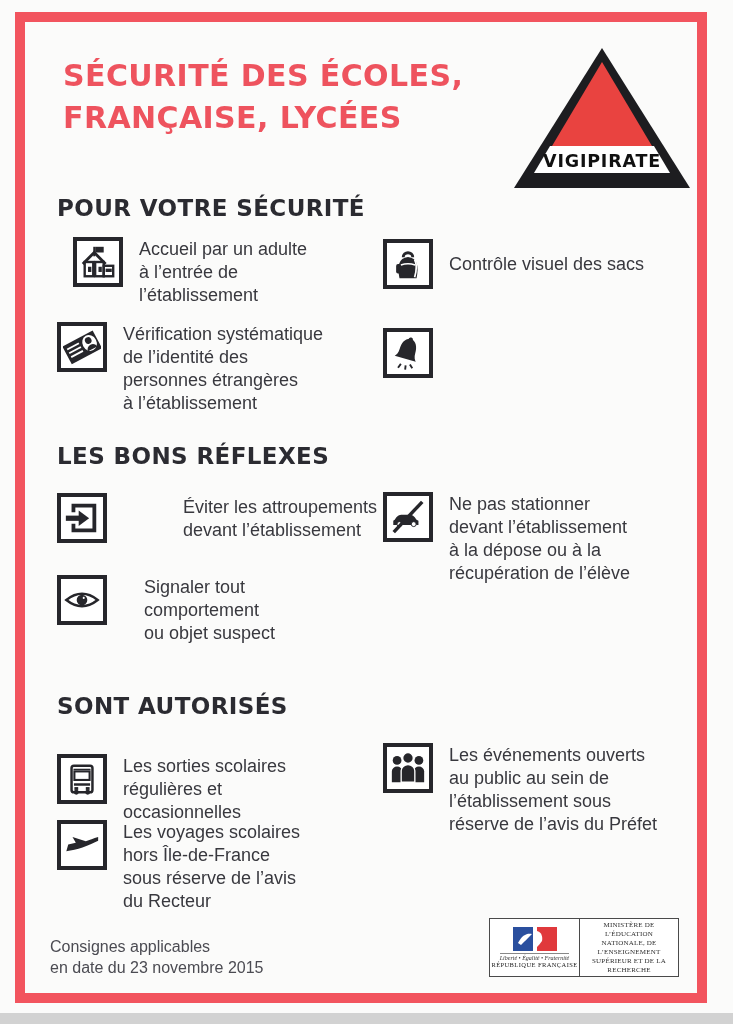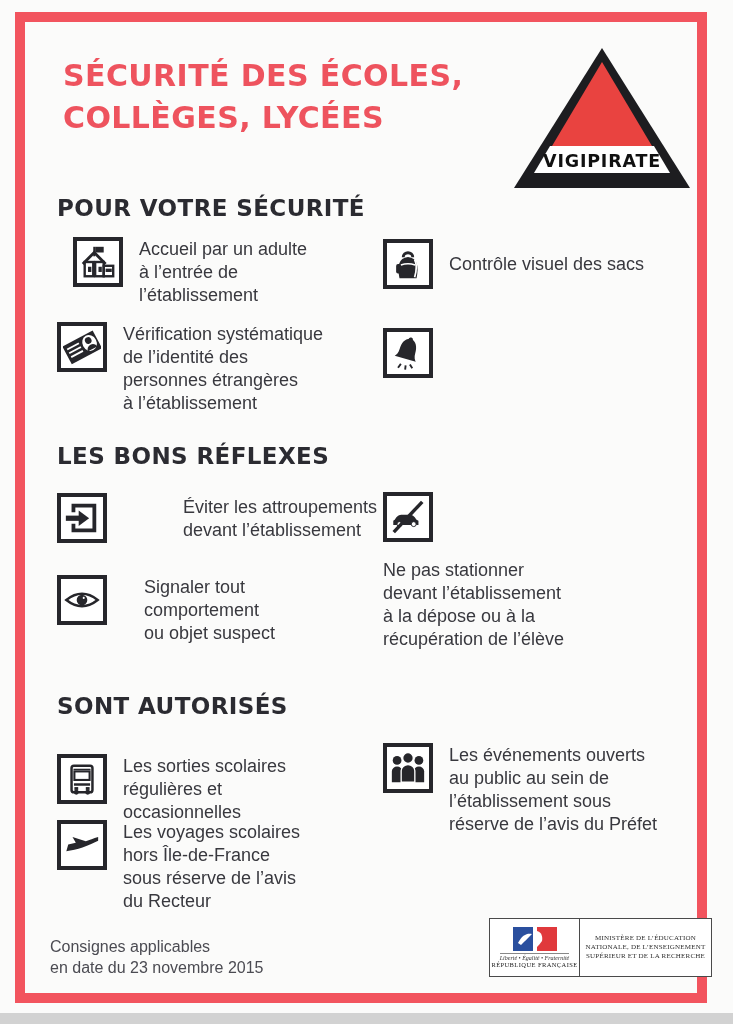--- a/index.html
+++ b/index.html
@@ -39,21 +39,21 @@
   }
   .item-text {
     font-size:18px; line-height:23px; color:#38383e;
     white-space:pre-line; margin-top:1px; font-weight:500;
   }
   .footer-note {
     position:absolute; left:50px; top:936px;
     font-size:16px; line-height:21px; color:#4b4b52; white-space:pre-line;
   }
   .ministry-box {
-    position:absolute; left:489px; top:918px; width:223px; height:59px;
+    position:absolute; left:489px; top:918px; width:190px; height:59px;
     border:1px solid #4a4a4a; background:#fff; display:flex;
   }
   .ministry-left {
     width:90px; border-right:1px solid #4a4a4a;
     display:flex; flex-direction:column; align-items:center; justify-content:center;
     padding:3px 2px;
   }
   .ministry-motto {
     font-family:"Liberation Serif", serif; font-style:italic;
     font-size:6px; color:#333; margin-top:2px; border-top:0.5px solid #888;
@@ -71,21 +71,21 @@
   svg text { font-family:"DejaVu Sans","Liberation Sans",sans-serif; }
 </style>
 </head>
 <body>
 
 <div>
 
   <div class="frame"></div>
 
   <h1 class="title">SÉCURITÉ DES ÉCOLES,
-COLLÈGES, LYCÉES</h1>
+FRANÇAISE, LYCÉES</h1>
 
   <div class="vigi">
     <svg width="182" height="146" viewBox="0 0 182 146">
       <polygon points="91,3 179,143 3,143" fill="#1d1d20"></polygon>
       <polygon points="91,17 141,101 41,101" fill="#e94340"></polygon>
       <polygon points="39,101 143,101 159,128 23,128" fill="#ffffff"></polygon>
       <text x="91" y="122" text-anchor="middle" font-size="17.5" font-weight="bold" fill="#111" letter-spacing="0.8">VIGIPIRATE</text>
     </svg>
   </div>
 
@@ -162,21 +162,21 @@
       <svg width="38" height="38" viewBox="0 0 40 40">
         <path d="M11 14 V7 H33 V33 H11 V26" fill="none" stroke="#26262b" stroke-width="4"></path>
         <rect x="3" y="17.5" width="15" height="5.5" fill="#26262b"></rect>
         <polygon points="16.5,12 27.5,20.2 16.5,28.5" fill="#26262b"></polygon>
       </svg>
     </span>
     <span class="item-text">Éviter les attroupements
 devant l’établissement</span>
   </div>
 
-  <div class="item" style="left:383px; top:492px; width:310px;flex-direction:column;">
+  <div class="item" style="left:383px; top:492px; width:310px;">
     <span class="icon-box">
       <svg width="38" height="38" viewBox="0 0 40 40">
         <path d="M6 23 c2.5-4.5 4.5-5.5 8-5.5 h7 c3.5 0 5.5 1 8 5.5 l2 1 v4.5 H4.5 V24 Z" fill="#26262b"></path>
         <circle cx="11" cy="27.5" r="2.6" fill="#ffffff" stroke="#26262b" stroke-width="1"></circle>
         <circle cx="26" cy="27.5" r="2.6" fill="#ffffff" stroke="#26262b" stroke-width="1"></circle>
         <line x1="35" y1="4" x2="5" y2="36" stroke="#26262b" stroke-width="3.6"></line>
       </svg>
     </span>
     <span class="item-text">Ne pas stationner
 devant l’établissement

